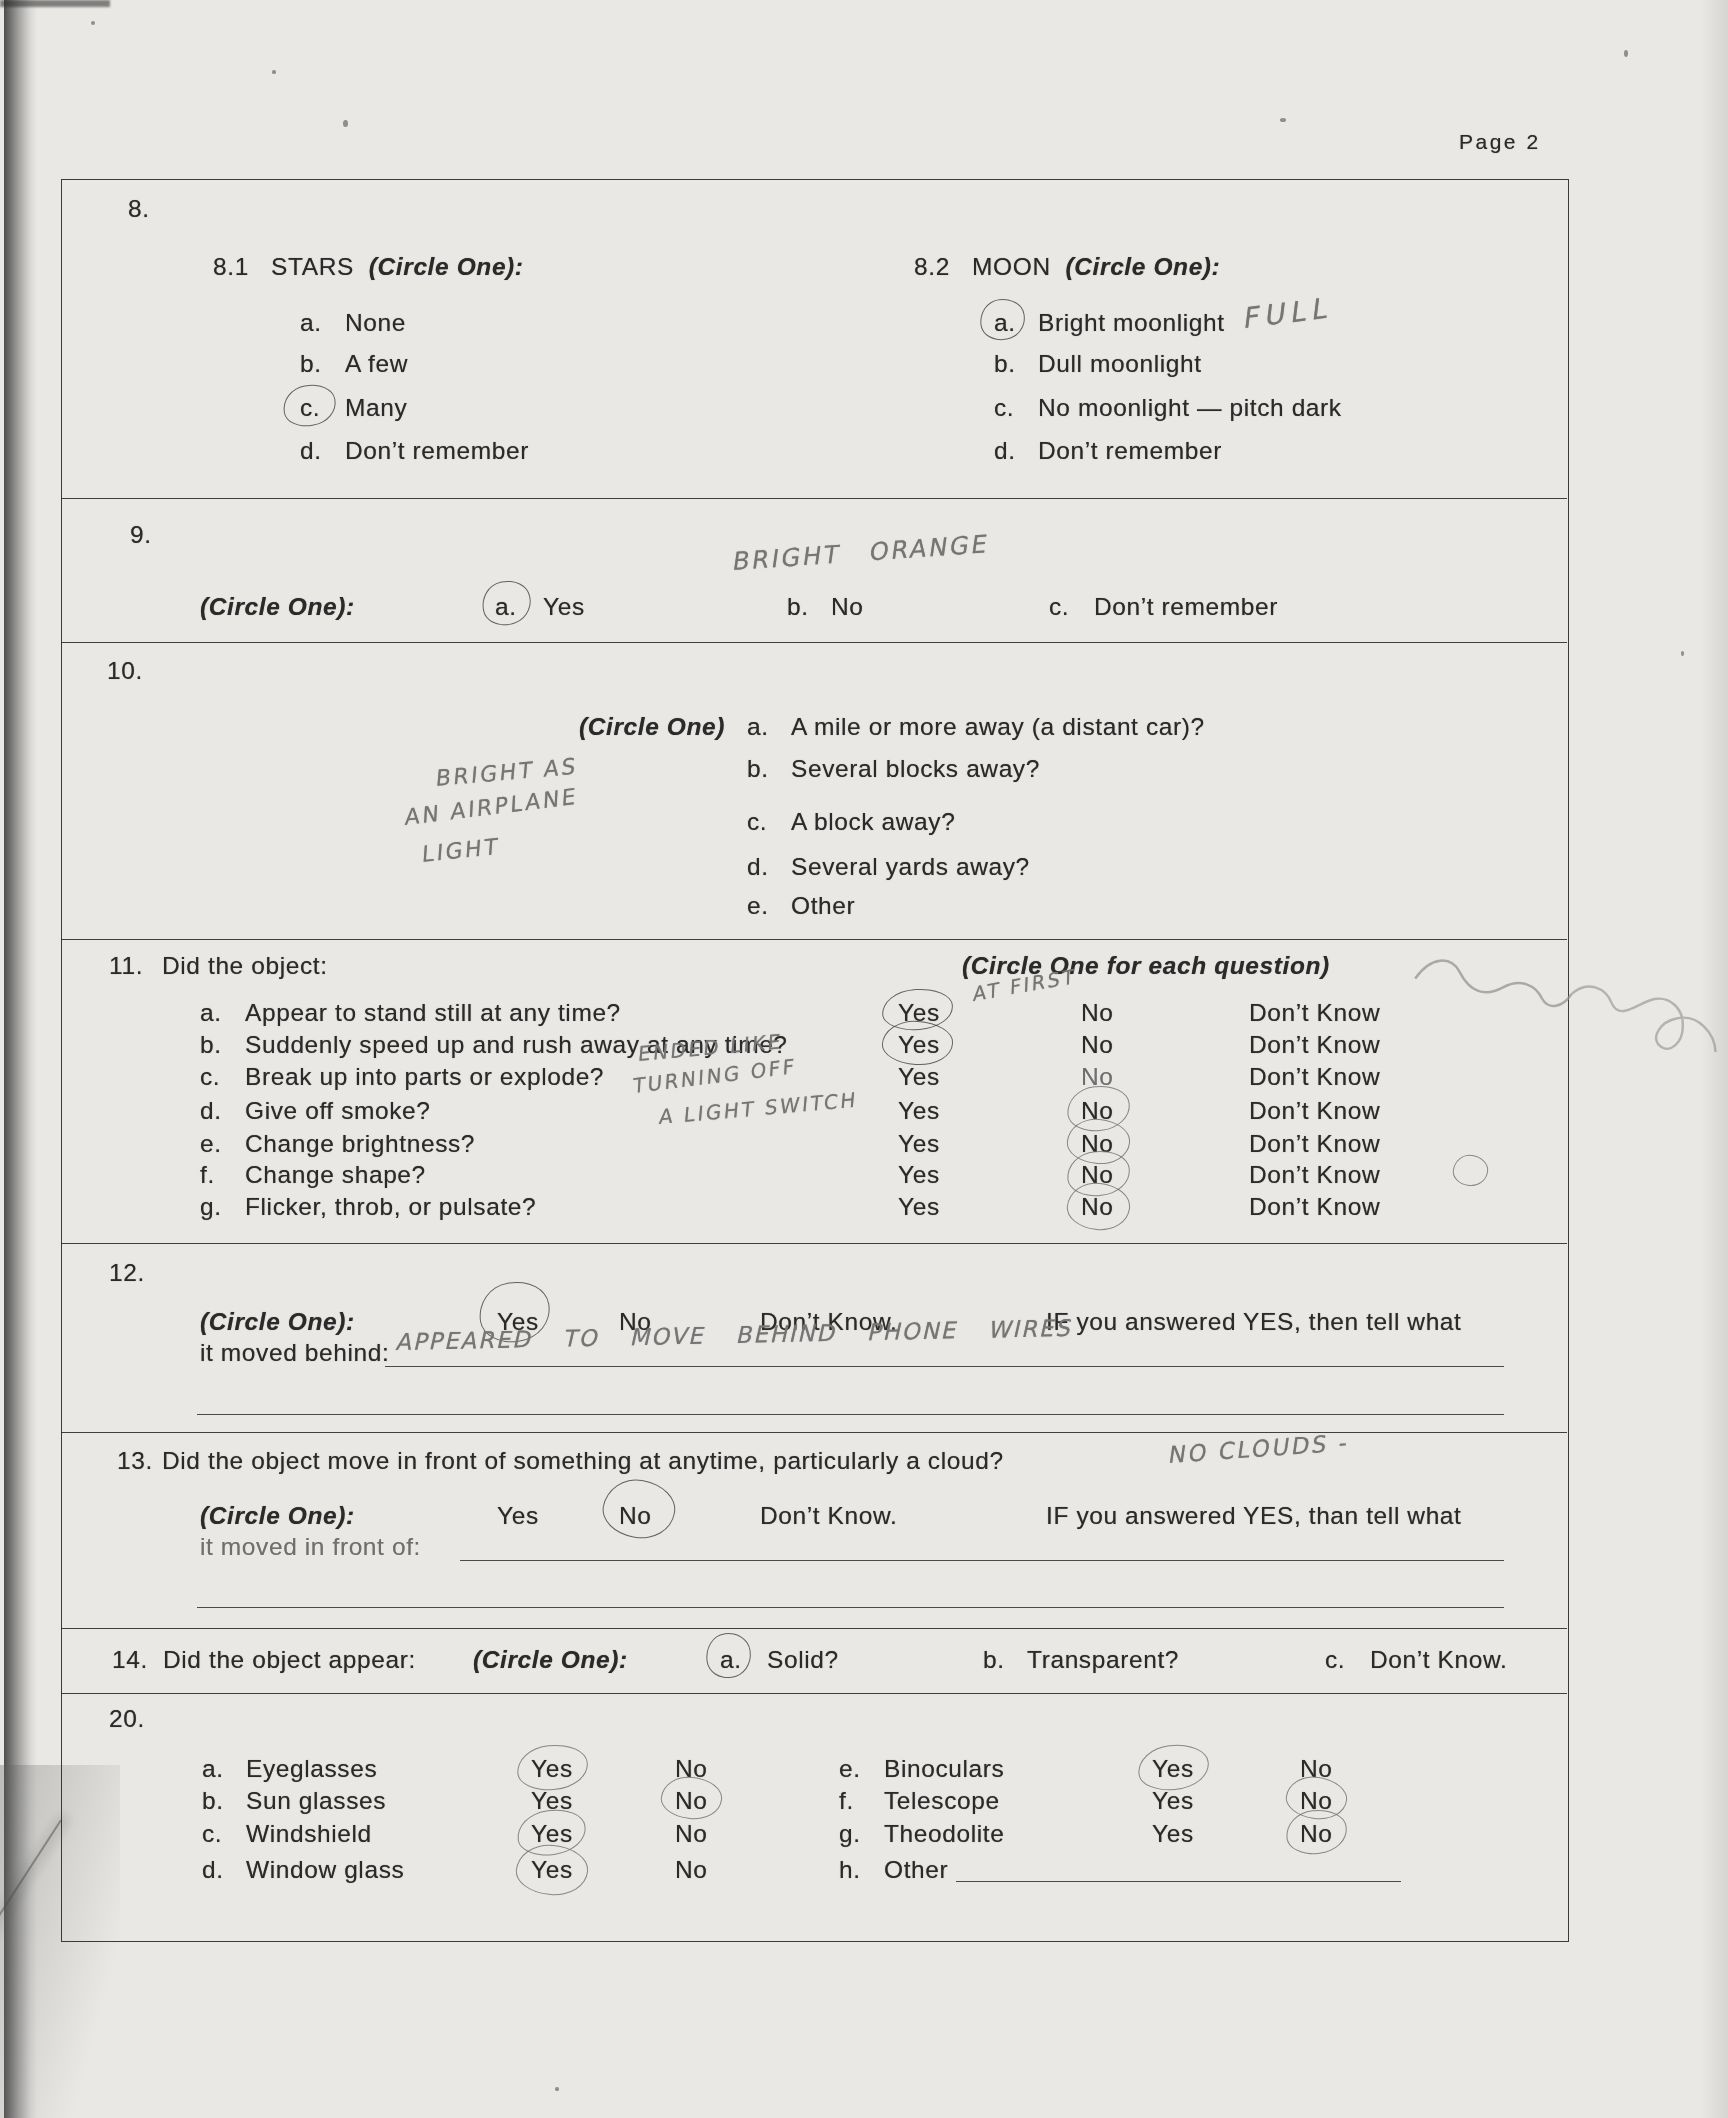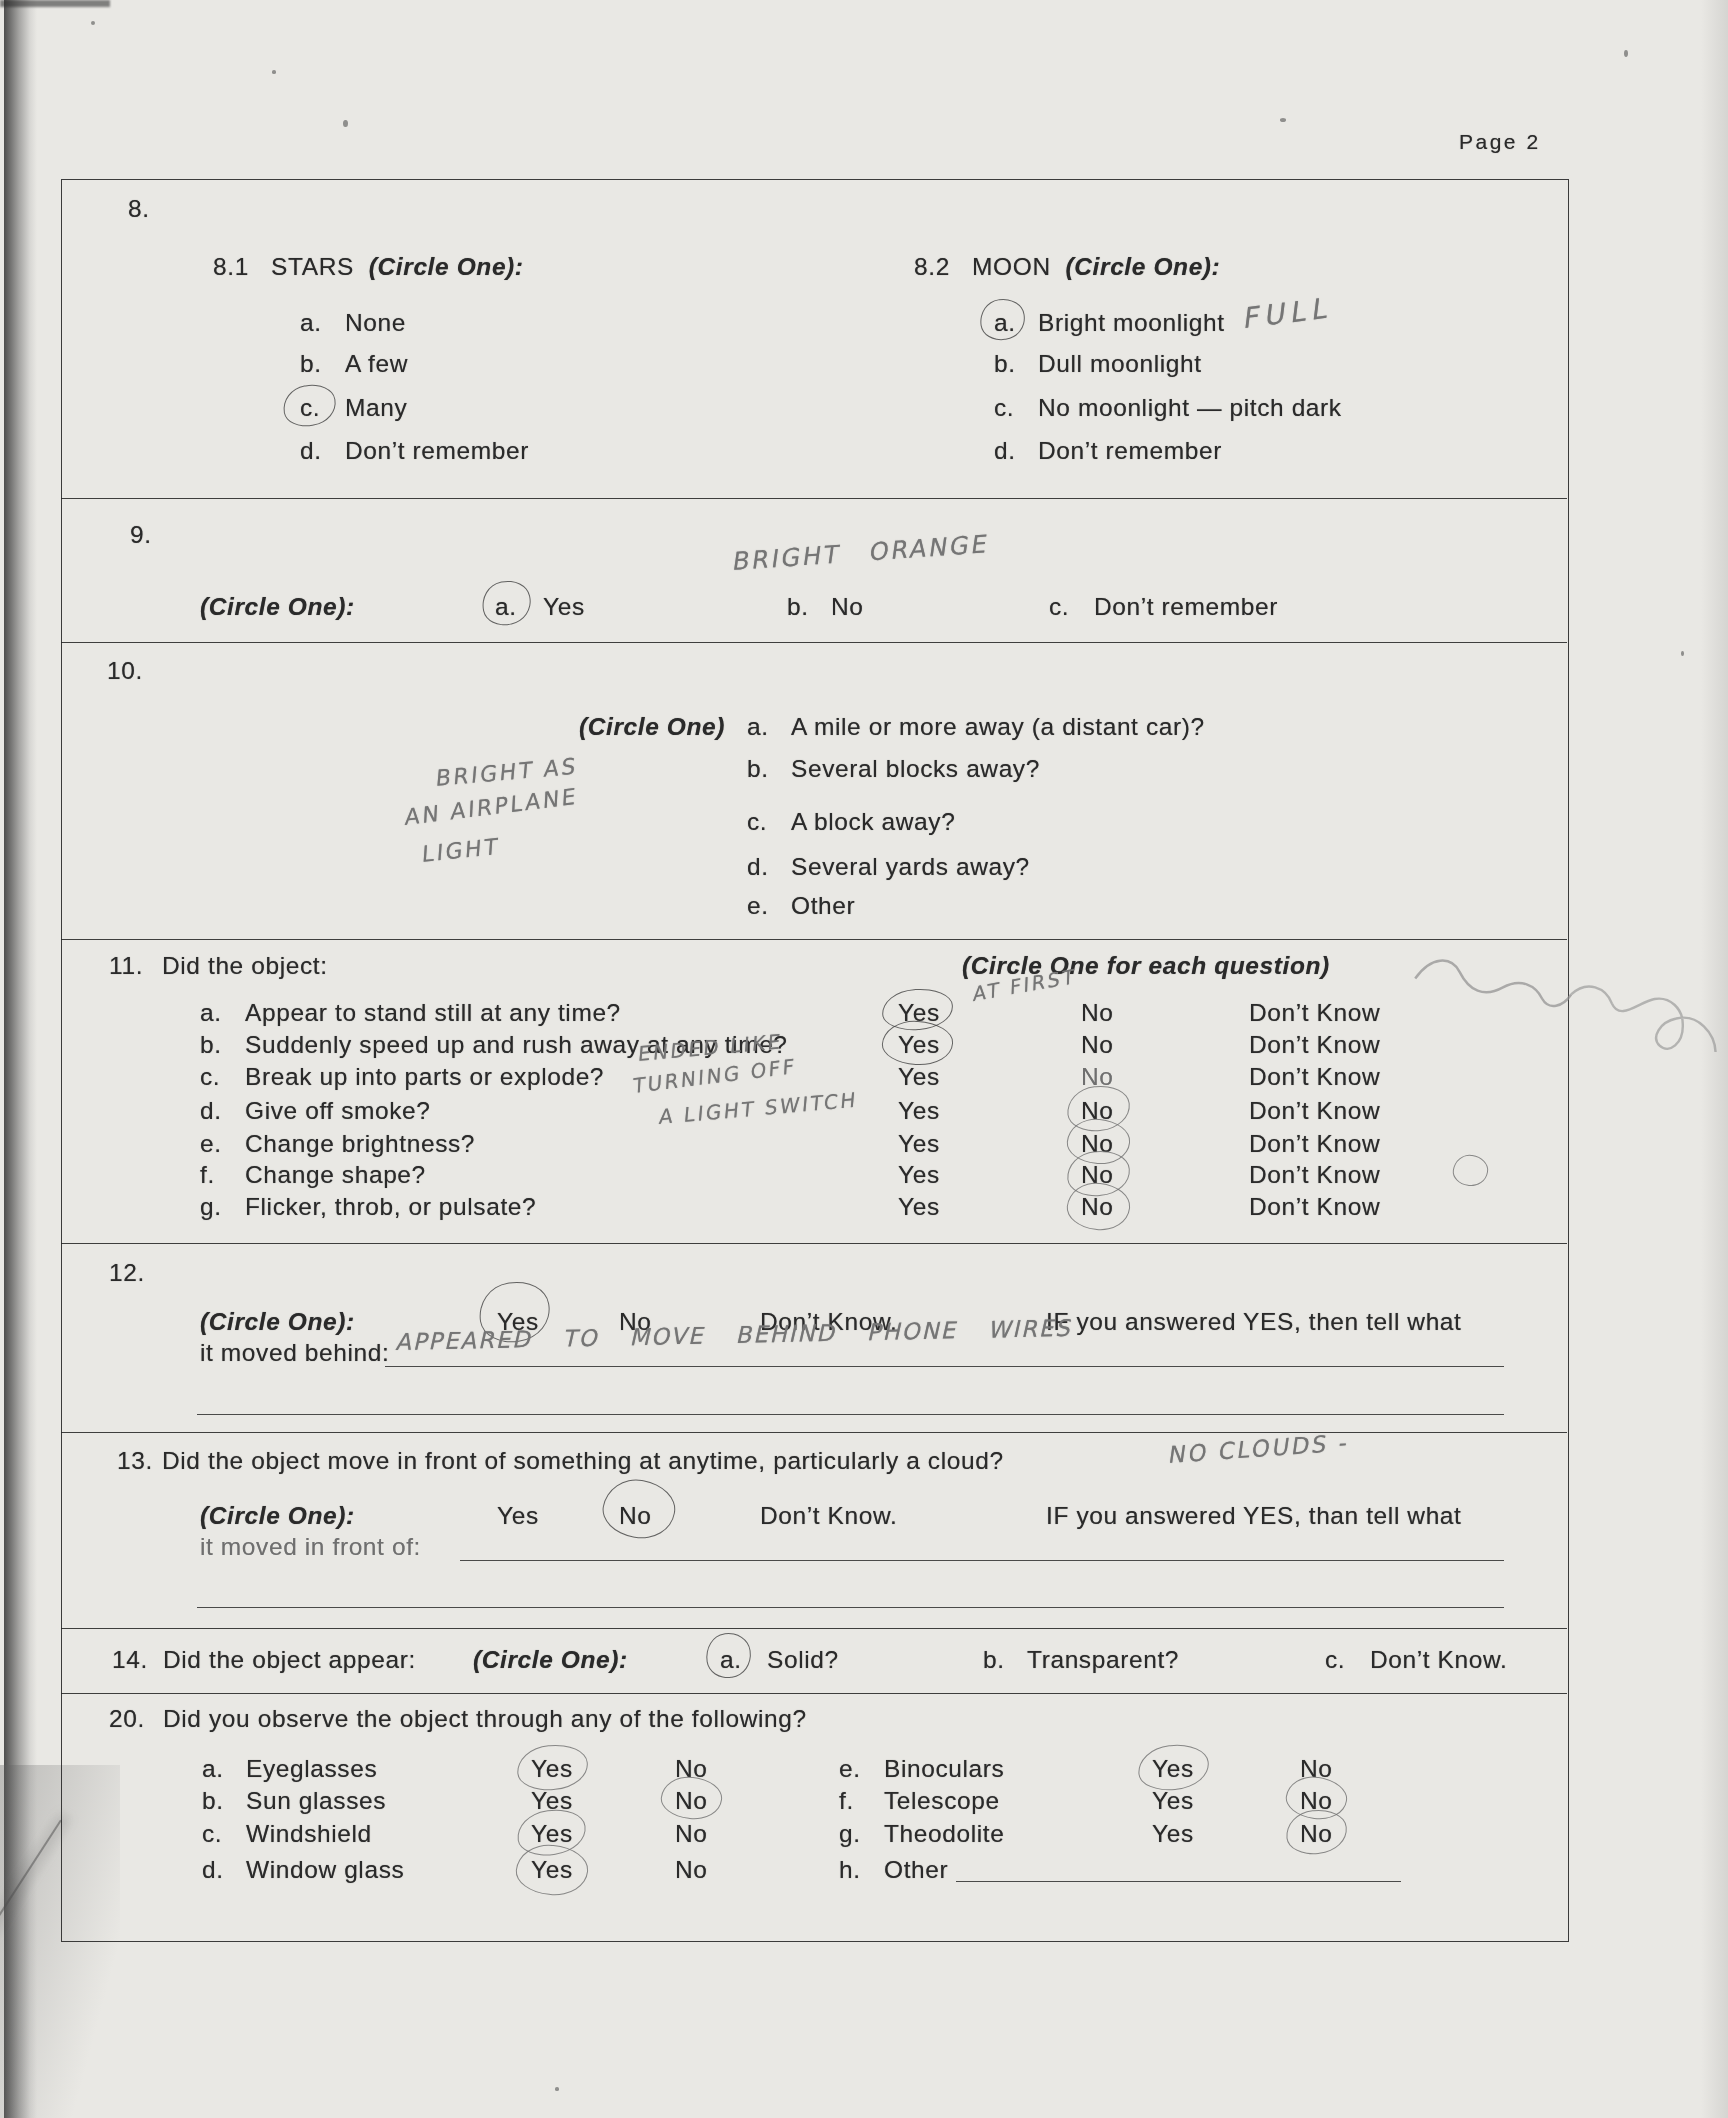--- a/index.html
+++ b/index.html
@@ -235,21 +235,20 @@
   <div class="circ" style="left:706px;top:1633px;width:43px;height:43px;transform:rotate(-8deg)"></div>
   <div class="t" style="left:767px;top:1647px">Solid?</div>
   <div class="t" style="left:983px;top:1647px">b.</div>
   <div class="t" style="left:1027px;top:1647px">Transparent?</div>
   <div class="t" style="left:1325px;top:1647px">c.</div>
   <div class="t" style="left:1370px;top:1647px">Don’t Know.</div>
 
   <div class="hr" style="top:1693px"></div>
 
   <div class="t" style="left:109px;top:1706px">20.</div>
-  <div class="t" style="left:163px;top:1706px">Did you observe the object through any of the following?</div>
 
   <div class="t" style="left:202px;top:1756px">a.</div>
   <div class="t" style="left:246px;top:1756px">Eyeglasses</div>
   <div class="t" style="left:531px;top:1756px">Yes</div>
   <div class="circ pencil" style="left:517px;top:1745px;width:69px;height:43px;transform:rotate(-5deg)"></div>
   <div class="t" style="left:675px;top:1756px">No</div>
 
   <div class="t" style="left:202px;top:1788px">b.</div>
   <div class="t" style="left:246px;top:1788px">Sun glasses</div>
   <div class="t" style="left:531px;top:1788px">Yes</div>

